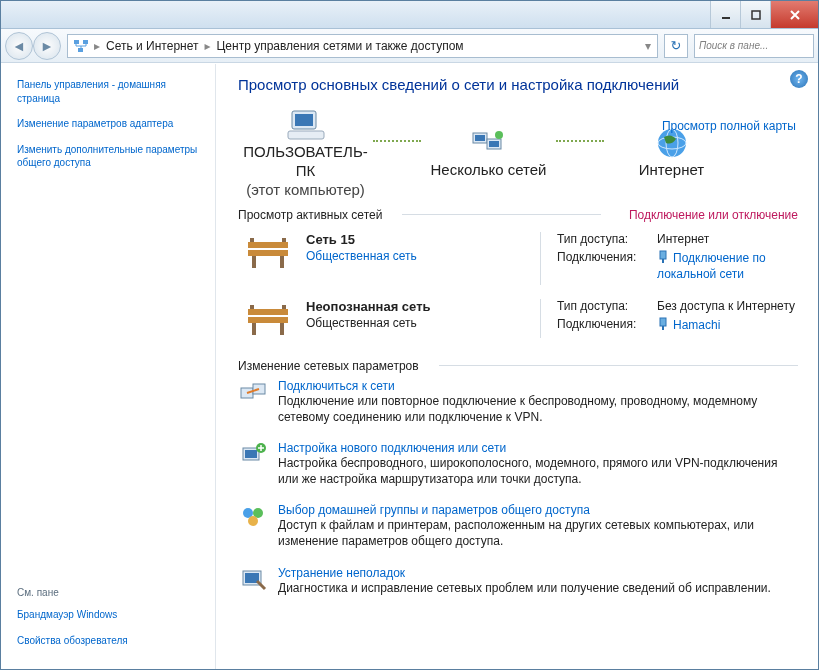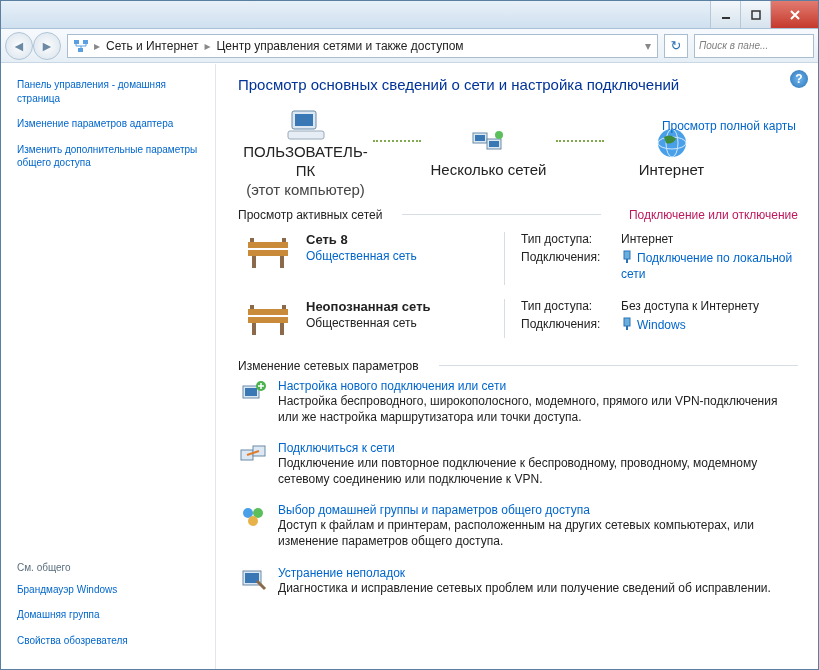--- a/index.html
+++ b/index.html
@@ -35,21 +35,21 @@
 .fullmap { position:absolute; right:2px; top:12px; color:#0066cc; font-size:12px; }
 .section-hdr { display:flex; align-items:center; gap:20px; margin:10px 0 6px 0; color:#222;}
 .section-hdr .line { flex:1; border-top:1px solid #d6dde4; }
 .section-hdr .rightlink { color:#be185d; font-size:12px; white-space:nowrap; margin-left:8px;}
 .netblock { display:flex; padding:4px 0 10px 0; align-items:flex-start; gap:8px;}
 .neticon { width:60px; display:flex; justify-content:center;}
 .netinfo { width:190px; }
 .netinfo .name { font-size:13px; font-weight:bold; margin-bottom:2px; }
 .netinfo .type { color:#0066cc; font-size:12px; }
 .netinfo .type.plain { color:#222; }
-.netdetails { border-left:1px solid #d6dde4; padding-left:16px; flex:1; font-size:12px;}
+.netdetails { border-left:1px solid #d6dde4; padding-left:16px; flex:1; font-size:12px;margin-left:36px;}
 .netdetails .row { display:flex; margin-bottom:4px;}
 .netdetails .key { width:100px; }
 .netdetails .val { flex:1;}
 .netdetails .val a { color:#0066cc; text-decoration:none;}
 .netdetails .val .wired-icon {display:inline-block; vertical-align:middle; margin-right:4px;}
 .settings .sitem { display:flex; gap:10px; margin-bottom:16px; align-items:flex-start;}
 .settings .sicon { width:30px; height:28px; display:flex; align-items:center; justify-content:center;}
 .settings .scontent .title { color:#0066cc; font-size:12px; margin-bottom:3px;}
 .settings .scontent .desc { color:#222; font-size:12px; line-height:1.35; max-width:500px;}
 a.link { color:#0066cc; text-decoration:none; }
@@ -103,23 +103,22 @@
         <span>Поиск в пане...</span>
       </div>
   </div>
 
   <div class="body">
     <div class="sidebar">
       <a href="#" class="link">Панель управления - домашняя страница</a>
       <a href="#" class="link">Изменение параметров адаптера</a>
       <a href="#" class="link">Изменить дополнительные параметры общего доступа</a>
       <div class="seealso">
-        <div class="hdr">См. общего</div>
+        <div class="hdr">См. пане</div>
         <a href="#" class="link">Брандмауэр Windows</a>
-        <a href="#" class="link">Домашняя группа</a>
         <a href="#" class="link">Свойства обозревателя</a>
       </div>
     </div>
 
     <div class="main">
       <div class="helpicon">?</div>
       <h1>Просмотр основных сведений о сети и настройка подключений</h1>
 
       <div class="maprow">
         <div class="mapitem">
@@ -172,21 +171,21 @@
             <svg width="52" height="40">
               <rect x="6" y="10" width="40" height="6" fill="#c98a3a"></rect>
               <rect x="6" y="18" width="40" height="6" fill="#c98a3a"></rect>
               <rect x="10" y="24" width="4" height="12" fill="#8a6a4a"></rect>
               <rect x="38" y="24" width="4" height="12" fill="#8a6a4a"></rect>
               <rect x="8" y="6" width="4" height="4" fill="#8a6a4a"></rect>
               <rect x="40" y="6" width="4" height="4" fill="#8a6a4a"></rect>
             </svg>
           </div>
         <div class="netinfo">
-          <div class="name">Сеть  8</div>
+          <div class="name">Сеть  15</div>
           <a href="#" class="type link">Общественная сеть</a>
         </div>
         <div class="netdetails">
           <div class="row">
               <div class="key">Тип доступа:</div>
               <div class="val">Интернет</div>
             </div>
           <div class="row">
               <div class="key">Подключения:</div>
               <div class="val"><span class="wired-icon"><svg width="12" height="14">
@@ -215,61 +214,61 @@
         <div class="netdetails">
           <div class="row">
               <div class="key">Тип доступа:</div>
               <div class="val">Без доступа к Интернету</div>
             </div>
           <div class="row">
               <div class="key">Подключения:</div>
               <div class="val"><span class="wired-icon"><svg width="12" height="14">
                     <rect x="3" y="1" width="6" height="8" fill="#6aaee0" stroke="#2a72b5"></rect>
                     <rect x="5" y="9" width="2" height="4" fill="#2a72b5"></rect>
-                  </svg></span><a href="#" class="link">Windows</a></div>
+                  </svg></span><a href="#" class="link">Hamachi</a></div>
             </div>
         </div>
       </div>
 
       <div class="section-hdr">
         <span>Изменение сетевых параметров</span>
         <div class="line"></div>
       </div>
 
       <div class="settings">
+        <div class="sitem">
+          <div class="sicon">
+              <svg width="28" height="26">
+                <rect x="2" y="8" width="12" height="10" fill="#dce8f4" stroke="#6b8aa5"></rect>
+                <rect x="14" y="4" width="12" height="10" fill="#dce8f4" stroke="#6b8aa5"></rect>
+                <path d="M8 13 L20 9" stroke="#e07b2a" stroke-width="2"></path>
+              </svg>
+            </div>
+          <div class="scontent">
+            <a href="#" class="title link">Подключиться к сети</a>
+            <div class="desc">Подключение или повторное подключение к беспроводному, проводному, модемному сетевому соединению или подключение к VPN.</div>
+          </div>
+        </div>
         <div class="sitem">
           <div class="sicon">
               <svg width="28" height="26">
                 <rect x="4" y="6" width="16" height="12" fill="#dce8f4" stroke="#6b8aa5"></rect>
                 <rect x="6" y="8" width="12" height="8" fill="#3a77b5"></rect>
                 <circle cx="22" cy="6" r="5" fill="#4db24d"></circle>
                 <path d="M22 3 L22 9 M19 6 L25 6" stroke="#fff" stroke-width="1.5"></path>
               </svg>
             </div>
           <div class="scontent">
             <a href="#" class="title link">Настройка нового подключения или сети</a>
             <div class="desc">Настройка беспроводного, широкополосного, модемного, прямого или VPN-подключения или же настройка маршрутизатора или точки доступа.</div>
           </div>
         </div>
         <div class="sitem">
           <div class="sicon">
               <svg width="28" height="26">
-                <rect x="2" y="8" width="12" height="10" fill="#dce8f4" stroke="#6b8aa5"></rect>
-                <rect x="14" y="4" width="12" height="10" fill="#dce8f4" stroke="#6b8aa5"></rect>
-                <path d="M8 13 L20 9" stroke="#e07b2a" stroke-width="2"></path>
-              </svg>
-            </div>
-          <div class="scontent">
-            <a href="#" class="title link">Подключиться к сети</a>
-            <div class="desc">Подключение или повторное подключение к беспроводному, проводному, модемному сетевому соединению или подключение к VPN.</div>
-          </div>
-        </div>
-        <div class="sitem">
-          <div class="sicon">
-              <svg width="28" height="26">
                 <circle cx="9" cy="9" r="5" fill="#4aa0e8"></circle>
                 <circle cx="19" cy="9" r="5" fill="#5bbf5b"></circle>
                 <circle cx="14" cy="17" r="5" fill="#e8b24a"></circle>
               </svg>
             </div>
           <div class="scontent">
             <a href="#" class="title link">Выбор домашней группы и параметров общего доступа</a>
             <div class="desc">Доступ к файлам и принтерам, расположенным на других сетевых компьютерах, или изменение параметров общего доступа.</div>
           </div>
         </div>

